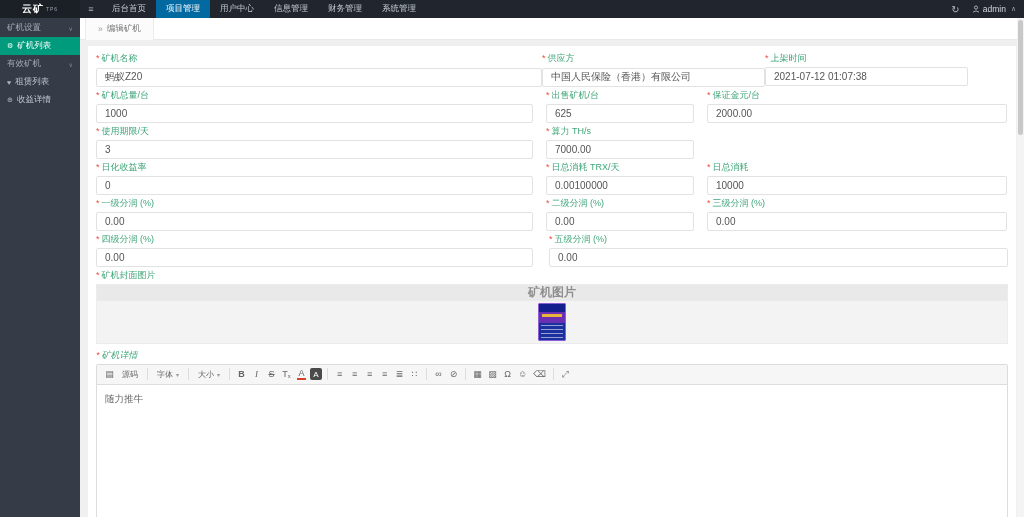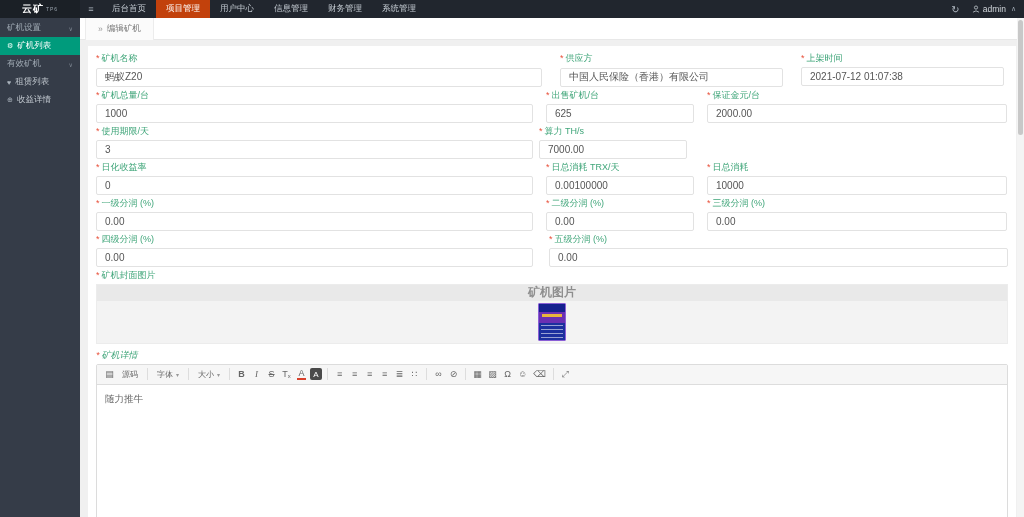--- a/index.html
+++ b/index.html
@@ -10,21 +10,21 @@
   .topbar { position:absolute; left:0; top:0; width:1024px; height:18px;
     background:#21262e; color:#cfd4da; display:flex; align-items:stretch; z-index:30; }
   .logo { width:80px; background:#1b2026; color:#fff; font-size:10px; font-weight:bold;
     display:flex; align-items:center; justify-content:center; letter-spacing:1px; }
   .logo sup { font-size:5px; margin-left:2px; color:#9aa3ad; font-weight:normal; }
   .hamburger { width:22px; display:flex; align-items:center; justify-content:center;
     font-size:9px; color:#aeb6bf; cursor:pointer; }
   .tmenu-box { display:flex; }
   .tmenu { display:flex; align-items:center; padding:0 10px; font-size:8.5px;
     color:#c3cad1; text-decoration:none; cursor:pointer; }
-  .tmenu.active { background:#c2410c; color:#fff; }
+  .tmenu.active { background:#0369a1; color:#fff; }
   .top-right { margin-left:auto; display:flex; align-items:center; padding-right:8px; }
   .refresh { font-size:10px; color:#aeb6bf; padding:0 12px; cursor:pointer; }
   .userchip { display:flex; align-items:center; gap:3px; font-size:8.5px; color:#d2d7dc; cursor:pointer; }
   .caret-up { font-size:7px; color:#9aa3ad; margin-left:2px; }
 
   
   .sidebar { position:absolute; left:0; top:18px; width:80px; height:499px; background:#353c48; z-index:20; }
   .snav { padding-top:1px; }
   .sgroup { height:18px; display:flex; align-items:center; padding:0 7px; font-size:8.5px;
     color:#9fa9b3; cursor:pointer; }
@@ -144,31 +144,31 @@
 <div class="main">
   <div class="crumbbar">
     <span class="crumbtab">
       <span class="cprefix">»</span>
       <span>编辑矿机</span>
     </span>
   </div>
 
   <div class="panel">
     <div id="form-rows">
-        <div class="frow" style="grid-template-columns: 446px 223px 203px; column-gap: 18px;">
+        <div class="frow" style="grid-template-columns: 446px 223px 203px; ">
           <div><div class="flabel"><span class="req">*</span><span>矿机名称</span></div><input class="finput" value="蚂蚁Z20" style=""></div>
           <div><div class="flabel"><span class="req">*</span><span>供应方</span></div><input class="finput" value="中国人民保险（香港）有限公司" style=""></div>
           <div><div class="flabel"><span class="req">*</span><span>上架时间</span></div><input class="finput" value="2021-07-12 01:07:38" style=""></div>
         </div>
         <div class="frow" style="grid-template-columns: 437px 148px 300px; column-gap: 13px;">
           <div><div class="flabel"><span class="req">*</span><span>矿机总量/台</span></div><input class="finput" value="1000" style=""></div>
           <div><div class="flabel"><span class="req">*</span><span>出售矿机/台</span></div><input class="finput" value="625" style=""></div>
           <div><div class="flabel"><span class="req">*</span><span>保证金元/台</span></div><input class="finput" value="2000.00" style=""></div>
         </div>
-        <div class="frow" style="grid-template-columns: 437px 148px 300px; column-gap: 6px;">
+        <div class="frow" style="grid-template-columns: 437px 148px 300px; column-gap: 13px;">
           <div><div class="flabel"><span class="req">*</span><span>使用期限/天</span></div><input class="finput" value="3" style=""></div>
           <div><div class="flabel"><span class="req">*</span><span>算力 TH/s</span></div><input class="finput" value="7000.00" style=""></div>
         </div>
         <div class="frow" style="grid-template-columns: 437px 148px 300px; column-gap: 13px;">
           <div><div class="flabel"><span class="req">*</span><span>日化收益率</span></div><input class="finput" value="0" style=""></div>
           <div><div class="flabel"><span class="req">*</span><span>日总消耗 TRX/天</span></div><input class="finput" value="0.00100000" style=""></div>
           <div><div class="flabel"><span class="req">*</span><span>日总消耗</span></div><input class="finput" value="10000" style=""></div>
         </div>
         <div class="frow" style="grid-template-columns: 437px 148px 300px; column-gap: 13px;">
           <div><div class="flabel"><span class="req">*</span><span>一级分润 (%)</span></div><input class="finput" value="0.00" style=""></div>

